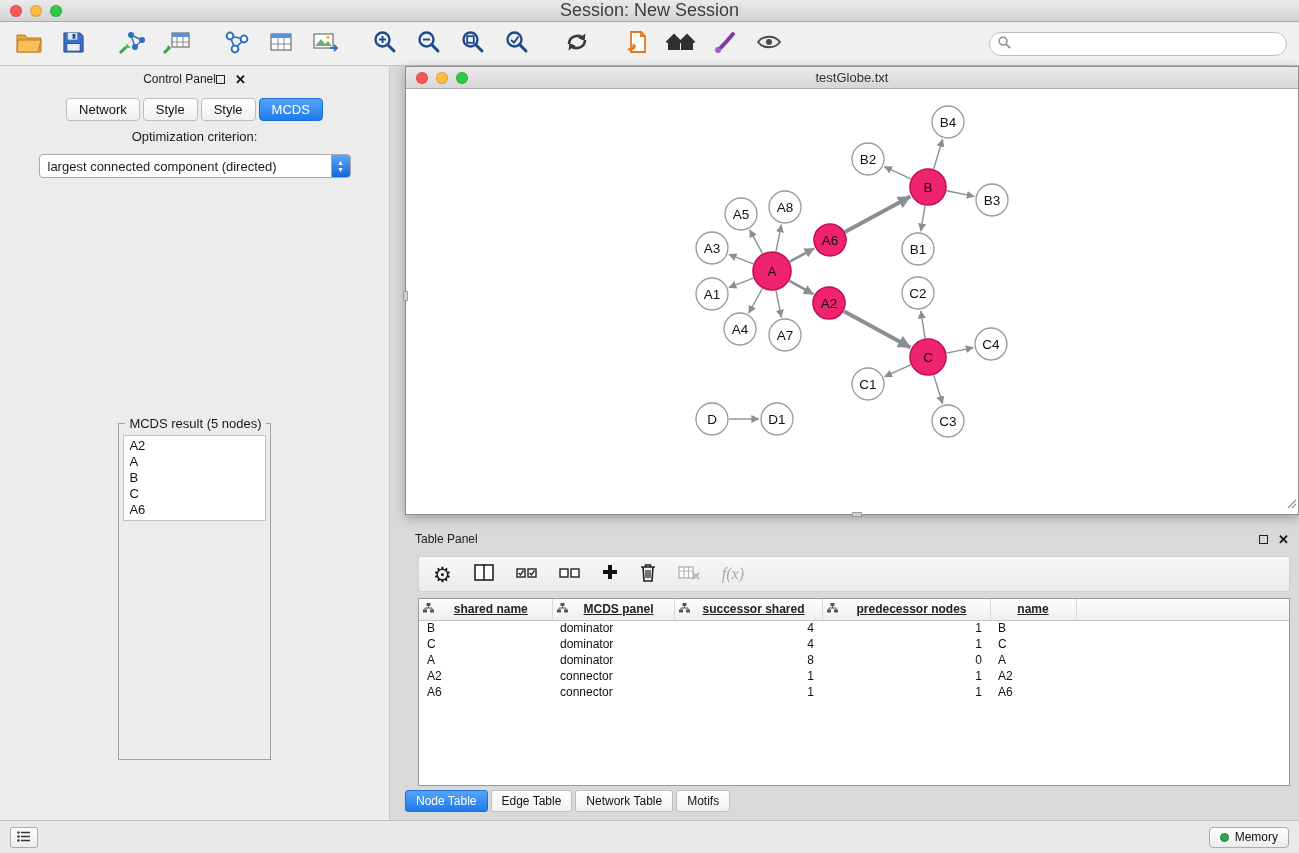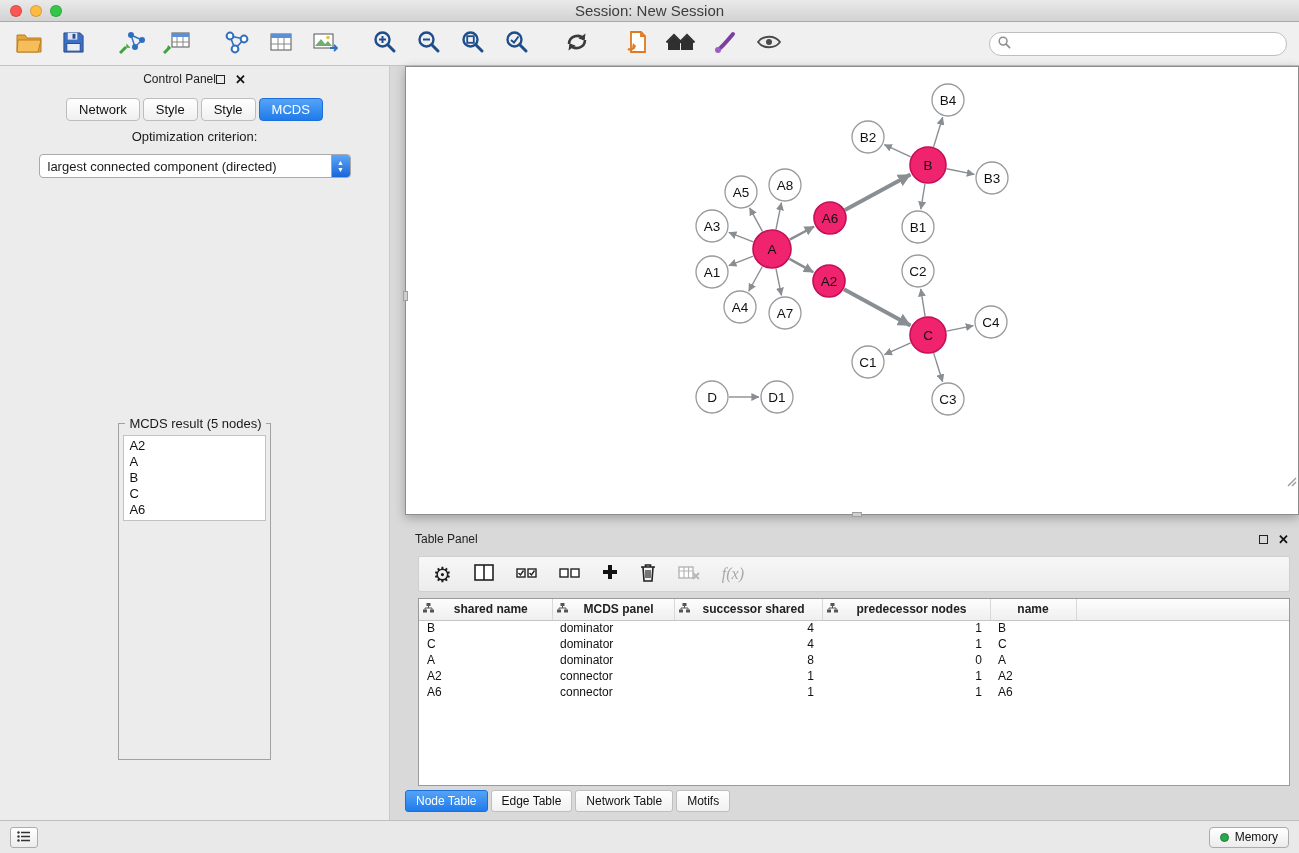--- a/index.html
+++ b/index.html
@@ -5,21 +5,21 @@
   * { margin:0; padding:0; box-sizing:border-box; }
   html,body { width:1299px; height:853px; overflow:hidden; }
   body { font-family:"Liberation Sans",sans-serif; background:#ECECEC; color:#1a1a1a; }
   .app { width:1299px; height:853px; display:flex; flex-direction:column; }
 
   
   .titlebar { height:22px; background:linear-gradient(#EAEAEA,#D2D2D2); border-bottom:1px solid #A9A9A9; position:relative; display:flex; align-items:center; flex:0 0 auto; }
   .traffic { position:absolute; left:10px; top:5px; display:flex; gap:8px; }
   .light { width:12px; height:12px; border-radius:50%; border:1px solid rgba(0,0,0,.15); }
   .light.red { background:#FC5753; } .light.yellow { background:#FDBC40; } .light.green { background:#33C748; }
-  .titlebar-title { flex:1; text-align:center; font-size:15px; color:#3d3d3d; }
+  .titlebar-title { flex:1; text-align:center; font-size:18px; color:#3d3d3d; }
 
   
   .toolbar { height:44px; background:#F0F0F0; border-bottom:1px solid #C3C3C3; display:flex; align-items:center; padding:0 12px; flex:0 0 auto; }
   .tgroup { display:flex; align-items:center; gap:10px; margin-right:26px; }
   .tbtn { background:none; border:none; width:34px; height:32px; display:flex; align-items:center; justify-content:center; cursor:default; }
   .search-wrap { margin-left:auto; width:298px; height:24px; background:#fff; border:1px solid #BEBEBE; border-radius:12px; display:flex; align-items:center; padding:0 8px; }
   .search-wrap input { border:none; outline:none; flex:1; font-size:12px; background:transparent; margin-left:5px; font-family:"Liberation Sans",sans-serif; }
 
   
   .main { flex:1 1 auto; display:flex; min-height:0; }
@@ -62,21 +62,21 @@
 
   
   .table-panel { margin-top:11px; flex:0 0 auto; height:290px; display:flex; flex-direction:column; }
   .tp-toolbar { margin:4px 9px 0 13px; height:36px; background:linear-gradient(#F7F7F7,#ECECEC); border:1px solid #CFCFCF; border-radius:2px; display:flex; align-items:center; gap:22px; padding:0 14px; }
   .tp-icon { display:flex; align-items:center; justify-content:center; height:30px; }
   .gear-glyph { font-size:21px; color:#1d1d1d; line-height:1; }
   .fx { font-family:"Liberation Serif",serif; font-style:italic; font-size:16px; color:#A9A9A9; }
   .tp-tablewrap { margin:6px 9px 0 13px; flex:1; background:#fff; border:1px solid #9A9A9A; overflow:hidden; }
   table.data { border-collapse:collapse; table-layout:fixed; width:878px; }
   table.data th { height:21px; background:linear-gradient(#FDFDFD,#EFEFEF); border-right:1px solid #D8D8D8; border-bottom:1px solid #C6C6C6; font-size:12px; font-weight:bold; color:#222; padding:0 4px; }
-  .th-inner { display:flex; align-items:center; }
+  .th-inner { display:flex; align-items:center;text-decoration:underline; }
   .th-inner .th-label { flex:1; text-align:center; font-weight:normal; font-weight:600; }
   table.data td { height:16px; font-size:12px; padding:0 8px; white-space:nowrap; overflow:hidden; color:#111; }
   td.num { text-align:right; padding-right:12px; }
   .tp-tabs { height:30px; display:flex; align-items:center; gap:3px; }
   .tp-tab { font-size:12px; padding:3px 10px; border:1px solid #BFBFBF; border-radius:3px; background:linear-gradient(#FFFFFF,#F1F1F1); color:#111; }
   .tp-tab.active { background:linear-gradient(#55A3F7,#1F7BEB); border-color:#1A6FDB; color:#fff; }
 
   
   .statusbar { height:33px; background:#E9E9E9; border-top:1px solid #BFBFBF; display:flex; align-items:center; padding:0 10px; flex:0 0 auto; }
   .menu-btn { width:28px; height:21px; border:1px solid #ABABAB; border-radius:3px; background:linear-gradient(#FFFFFF,#ECECEC); display:flex; align-items:center; justify-content:center; }
@@ -270,20 +270,28 @@
             <div class="result-item">B</div>
             <div class="result-item">C</div>
             <div class="result-item">A6</div>
           </div>
       </fieldset>
     </div>
 
     <div class="right-area">
 
       <div class="net-window">
+        <div class="net-titlebar">
+          <div class="traffic">
+            <span class="light red"></span>
+            <span class="light yellow"></span>
+            <span class="light green"></span>
+          </div>
+          <div class="net-title">testGlobe.txt</div>
+        </div>
         <div class="net-canvas">
           <svg class="graph" width="892" height="425">
               <defs>
                 <marker id="arr-s" viewBox="0 0 10 10" refX="9.5" refY="5" markerWidth="8" markerHeight="8" orient="auto" markerUnits="userSpaceOnUse">
                   <path d="M0 0 L10 5 L0 10 Z" fill="#898E93"></path>
                 </marker>
                 <marker id="arr-m" viewBox="0 0 10 10" refX="9.5" refY="5" markerWidth="10" markerHeight="10" orient="auto" markerUnits="userSpaceOnUse">
                   <path d="M0 0 L10 5 L0 10 Z" fill="#898E93"></path>
                 </marker>
                 <marker id="arr-l" viewBox="0 0 10 10" refX="9.5" refY="5" markerWidth="13" markerHeight="13" orient="auto" markerUnits="userSpaceOnUse">

